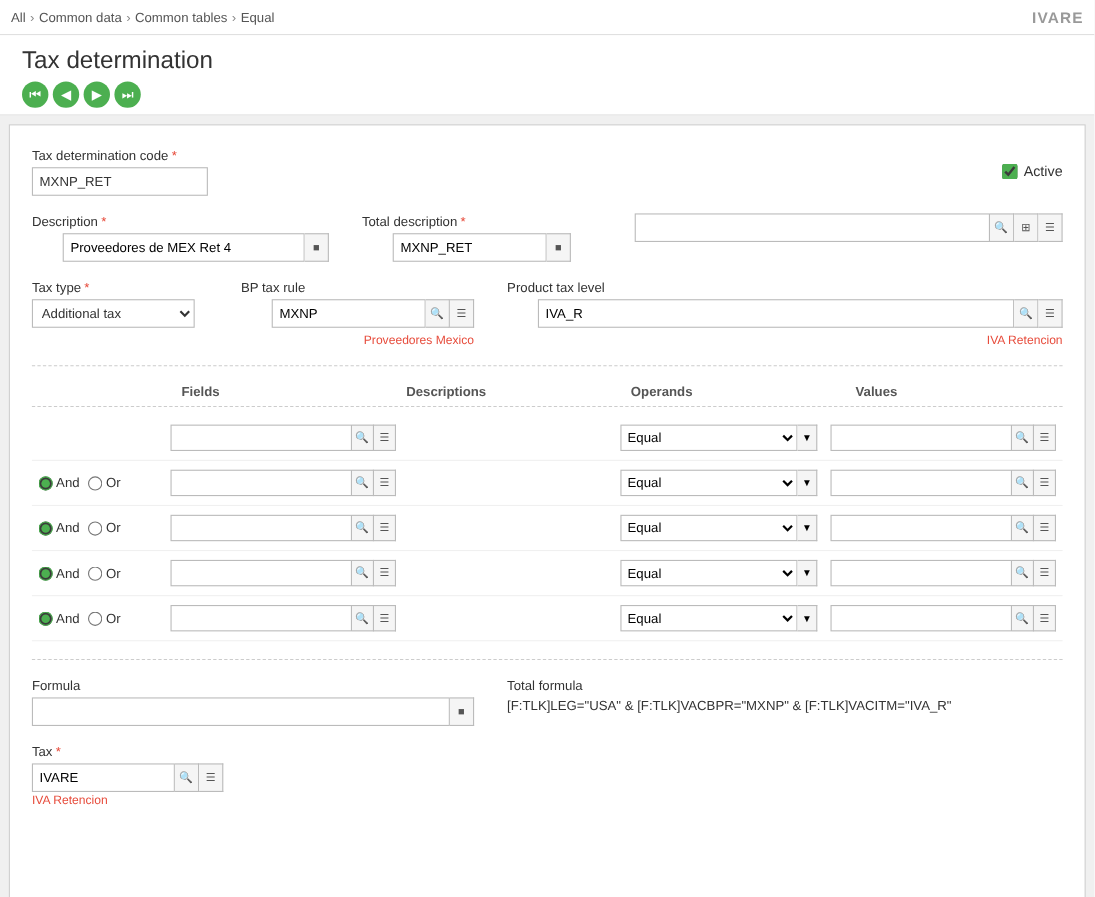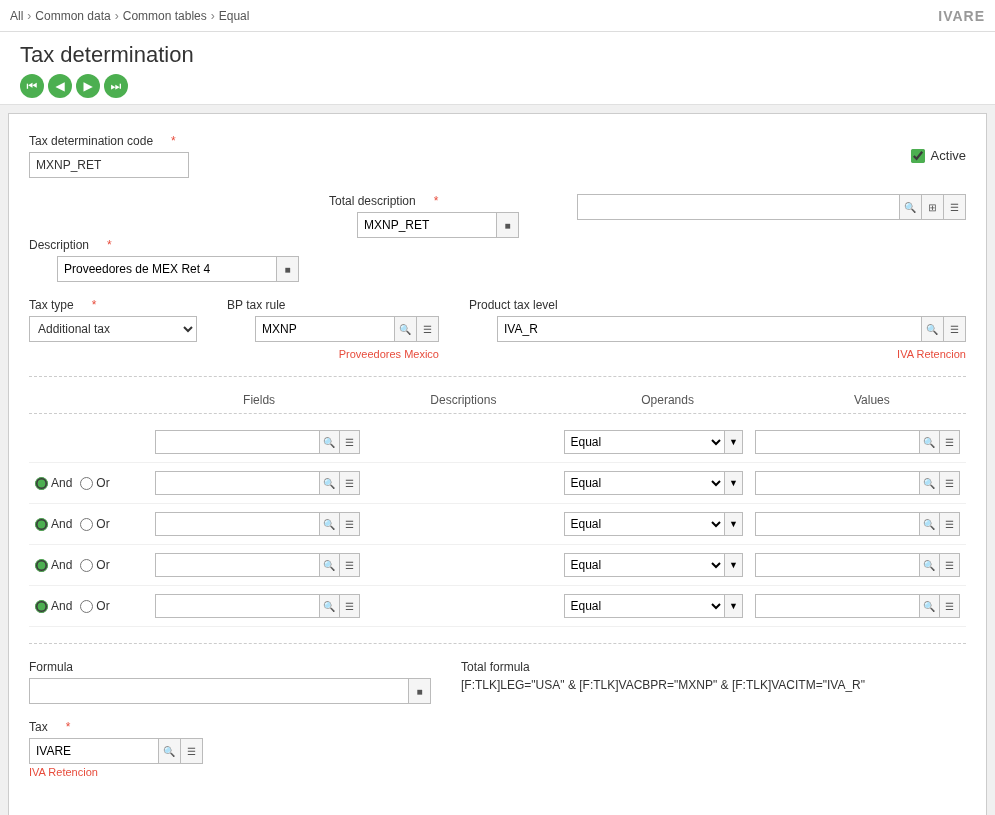--- a/index.html
+++ b/index.html
@@ -15,38 +15,38 @@
     .page-title { font-size: 22px; font-weight: normal; color: #333; margin-bottom: 6px; }
     .nav-buttons { display: flex; gap: 4px; }
     .nav-btn { width: 24px; height: 24px; border-radius: 50%; border: none; cursor: pointer; display: flex; align-items: center; justify-content: center; font-size: 12px; color: #fff; }
     .nav-btn.green { background: #4CAF50; }
     
     .main-content { background: #fff; margin: 8px; border: 1px solid #ccc; padding: 20px; min-height: 740px; }
     
     .field-group { display: flex; gap: 30px; margin-bottom: 16px; align-items: flex-start; }
     
     .field-item { display: flex; flex-direction: column; gap: 4px; }
-    .field-label { font-size: 12px; color: #333; display: flex; align-items: center; gap: 18px; }
+    .field-label { font-size: 12px; color: #333; display: flex; align-items: center; gap: 3px; }
     .required { color: #e74c3c; }
     
     .text-input { height: 26px; border: 1px solid #bbb; padding: 2px 6px; font-size: 12px; color: #333; background: #fff; }
     .text-input-with-icon { display: flex; align-items: center; padding-left: 28px; }
     .text-input-with-icon input { border: 1px solid #bbb; height: 26px; padding: 2px 6px; font-size: 12px; flex: 1; }
     .input-icon-btn { width: 22px; height: 26px; border: 1px solid #bbb; border-left: none; background: #f5f5f5; cursor: pointer; display: flex; align-items: center; justify-content: center; font-size: 10px; color: #555; }
     
     .select-input { height: 26px; border: 1px solid #bbb; padding: 2px 4px; font-size: 12px; color: #333; background: #fff; }
     
     .checkbox-row { display: flex; align-items: center; gap: 6px; margin-top: 20px; }
     .checkbox-row input[type=checkbox] { accent-color: #4CAF50; width: 14px; height: 14px; }
     
     .hint-text { font-size: 11px; color: #e74c3c; text-align: right; margin-top: 2px; }
     
     .divider { border: none; border-top: 1px dashed #ccc; margin: 10px 0; }
     
-    .grid-header { display: grid; grid-template-columns: 120px 1fr 1fr 1fr 1fr; gap: 16px; padding: 6px 0; border-bottom: 1px dashed #ccc; text-align: center; }
+    .grid-header { display: grid; grid-template-columns: 120px 1fr 1fr 1fr 1fr; gap: 16px; padding: 6px 0; border-bottom: 1px dashed #ccc; text-align: left; font-weight: bold; }
     .grid-header .col-label { font-size: 12px; color: #555; }
     
     .grid-row { display: grid; grid-template-columns: 120px 1fr 1fr 1fr 1fr; gap: 0; align-items: center; padding: 8px 0; border-bottom: 1px solid #f0f0f0; }
     .radio-group { display: flex; gap: 8px; align-items: center; font-size: 12px; justify-content: flex-start; padding-left: 10px; }
     .radio-group label { display: flex; align-items: flex-end; gap: 3px; cursor: pointer; }
     .radio-group input[type=radio] { accent-color: #4CAF50; }
     
     .grid-cell { display: flex; align-items: center; padding: 0 6px; }
     .grid-cell input[type=text] { flex: 1; height: 24px; border: 1px solid #bbb; padding: 2px 4px; font-size: 12px; }
     .grid-cell .icon-btn { width: 20px; height: 24px; border: 1px solid #bbb; border-left: none; background: #f5f5f5; cursor: pointer; display: flex; align-items: center; justify-content: center; font-size: 10px; color: #555; }
@@ -104,21 +104,21 @@
     <div style="flex:1;"></div>
     <div class="field-item" style="margin-left:auto;">
       <div class="checkbox-row" style="margin-top:14px;">
         <input type="checkbox" checked="" style="">
         <label>Active</label>
       </div>
     </div>
   </div>
 
   <div class="field-group">
-    <div class="field-item" style="min-width:220px;margin-top:44px;">
+    <div class="field-item" style="min-width:220px;">
       <div class="field-label">
         <span>Description</span>
         <span class="required">*</span>
       </div>
       <div class="text-input-with-icon">
         <input type="text" style="width: 220px;" value="Proveedores de MEX Ret 4">
         <button class="input-icon-btn">■</button>
       </div>
     </div>
     <div class="field-item" style="min-width:160px;">
@@ -140,21 +140,21 @@
       </div>
     </div>
   </div>
 
   <div class="field-group">
     <div class="field-item" style="min-width:160px;">
       <div class="field-label">
         <span>Tax type</span>
         <span class="required">*</span>
       </div>
-      <select class="select-input" style="width:168px;">
+      <select class="select-input" style="width:148px;">
         <option>Additional tax</option>
       </select>
     </div>
     <div class="field-item" style="min-width:180px;">
       <div class="field-label">BP tax rule</div>
       <div class="text-input-with-icon">
         <input type="text" style="width: 140px;" value="MXNP">
         <button class="input-icon-btn">🔍</button>
         <button class="input-icon-btn">☰</button>
       </div>

